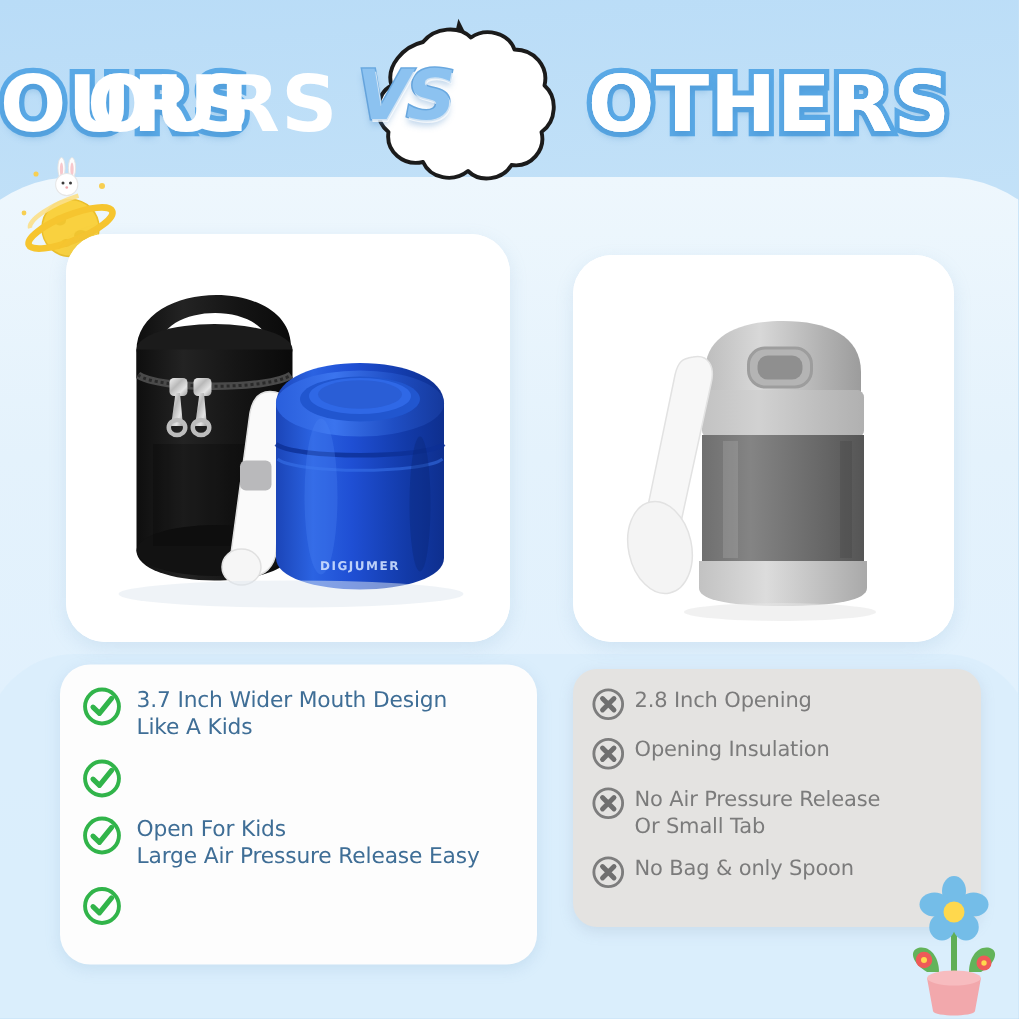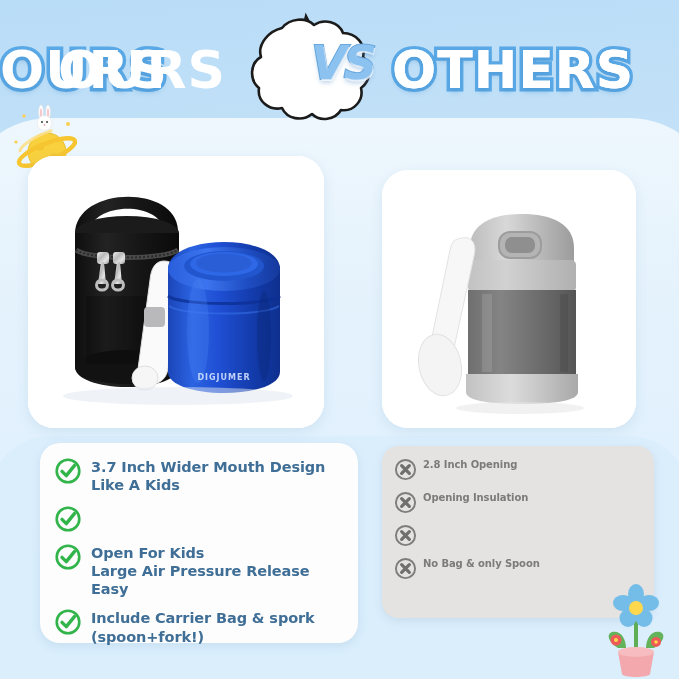--- a/index.html
+++ b/index.html
@@ -53,21 +53,21 @@
   }
   #ours-in   { left:58px; }
   #others    { left:392px; }
   #others-in { left:392px; }
 
   
   #vs-badge { position:absolute; left:238px; top:-6px; width:136px; height:120px; }
   #vs-badge svg { position:absolute; inset:0; }
   #vs-text {
     position:absolute; left:0; right:0; top:24px;
-    text-align:right;
+    text-align:left;
     font-family:"DejaVu Sans", sans-serif;
     font-weight:bold;
     font-size:46px;
     font-style:italic;
     letter-spacing:-3px;
     color:#8cc2f0;
     -webkit-text-stroke:2px #6aa9e0;
     paint-order:stroke fill;
     text-shadow:1px 2px 0 rgba(255,255,255,.7), 0 4px 4px rgba(80,140,200,.35);
   }
@@ -77,21 +77,21 @@
   #flower-deco { position:absolute; left:596px; top:582px; width:80px; height:96px; }
 
   
   .product-card {
     position:absolute;
     background:#ffffff;
     border-radius:26px;
     box-shadow:0 4px 12px rgba(120,165,200,.18);
     overflow:hidden;
   }
-  #card-ours   { left:28px;  top:156px; width:296px; height:272px; }
+  #card-ours   { left:44px;  top:156px; width:296px; height:272px; }
   #card-others { left:382px; top:170px; width:254px; height:258px; }
   .product-card svg { display:block; width:100%; height:100%; }
 
   
   #list-ours {
     position:absolute; left:40px; top:443px; width:318px; height:200px;
     background:#fdfdfd;
     border-radius:20px;
     box-shadow:0 3px 10px rgba(120,165,200,.20);
     padding:14px 12px 12px 14px;
@@ -116,24 +116,24 @@
     font-family:"DejaVu Sans", sans-serif;
     font-size:14.5px;
     line-height:1.26;
     color:#3f6e96;
     font-weight:400;
     padding-top:1px;
     letter-spacing:-0.1px;
   }
   #list-others .feat-text {
     color:#7b7b7b;
-    font-size:10px;
+    font-size:14px;
     padding-top:1px;
   }
-  .feat-text span { display:block;font-weight:bold; }
+  .feat-text span { display:block; }
 </style>
 </head>
 <body>
 
 <div id="stage">
   <div class="bg-blob"></div>
   <div class="bg-blob2"></div>
 
   <div id="header">
 
@@ -351,24 +351,20 @@
       </div>
     </div>
 
     <div class="feat-row">
       <span class="icon-wrap">
         <svg viewBox="0 0 28 28">
             <circle cx="14" cy="14" r="11.3" fill="none" stroke="#31b44a" stroke-width="2.6"></circle>
         <path d="M8 14.4 L12.3 18.6 L20.4 8.6" fill="none" stroke="#31b44a" stroke-width="3.4" stroke-linecap="round" stroke-linejoin="round"></path>
           </svg>
       </span>
-      <div class="feat-text">
-        <span>Include Carrier Bag &amp; spork</span>
-        <span>(spoon+fork!)</span>
-      </div>
     </div>
   </div>
 
   <div id="list-others">
 
     <div class="feat-row">
       <span class="icon-wrap">
         <svg viewBox="0 0 24 24">
             <circle cx="12" cy="12" r="10" fill="none" stroke="#7d7d7d" stroke-width="2"></circle>
         <path d="M8 8 L16 16 M16 8 L8 16" stroke="#6f6f6f" stroke-width="3.4" stroke-linecap="round"></path>
@@ -391,20 +387,24 @@
       </div>
     </div>
 
     <div class="feat-row">
       <span class="icon-wrap">
         <svg viewBox="0 0 24 24">
             <circle cx="12" cy="12" r="10" fill="none" stroke="#7d7d7d" stroke-width="2"></circle>
         <path d="M8 8 L16 16 M16 8 L8 16" stroke="#6f6f6f" stroke-width="3.4" stroke-linecap="round"></path>
           </svg>
       </span>
+      <div class="feat-text">
+        <span>No Air Pressure Release</span>
+        <span>Or Small Tab</span>
+      </div>
     </div>
 
     <div class="feat-row">
       <span class="icon-wrap">
         <svg viewBox="0 0 24 24">
             <circle cx="12" cy="12" r="10" fill="none" stroke="#7d7d7d" stroke-width="2"></circle>
         <path d="M8 8 L16 16 M16 8 L8 16" stroke="#6f6f6f" stroke-width="3.4" stroke-linecap="round"></path>
           </svg>
       </span>
       <div class="feat-text">

